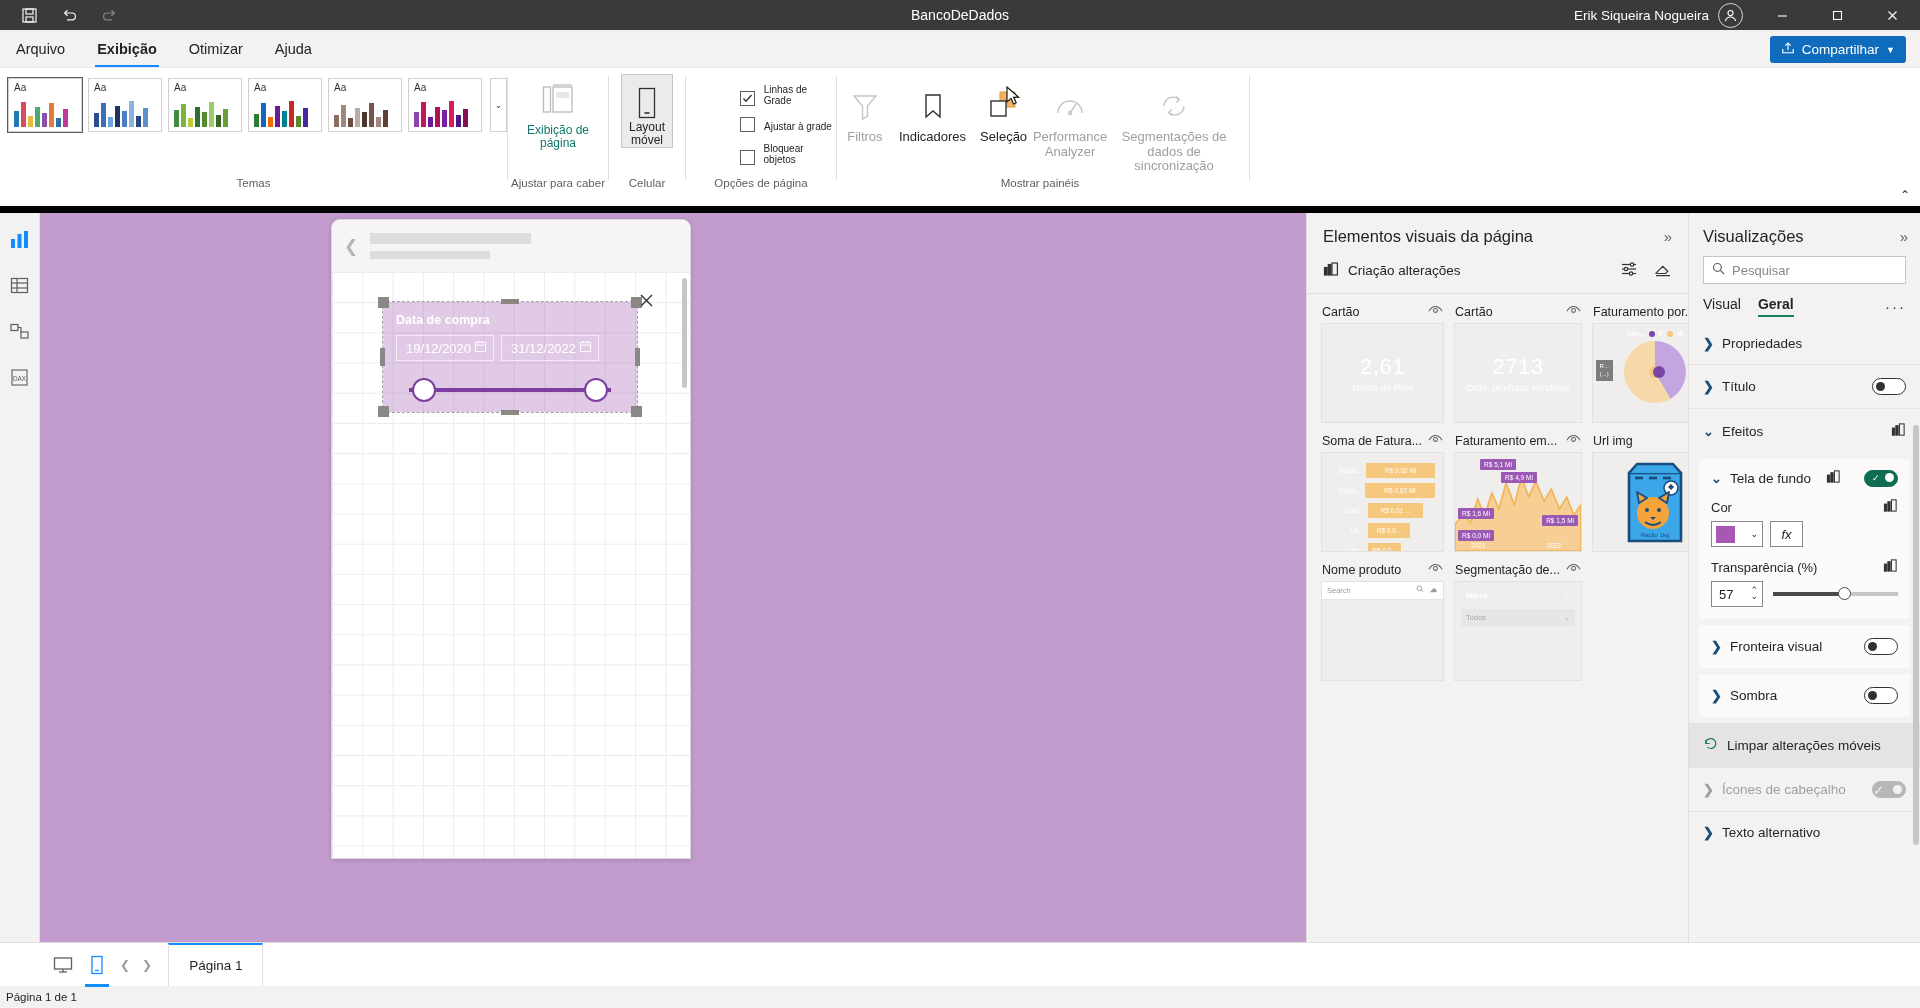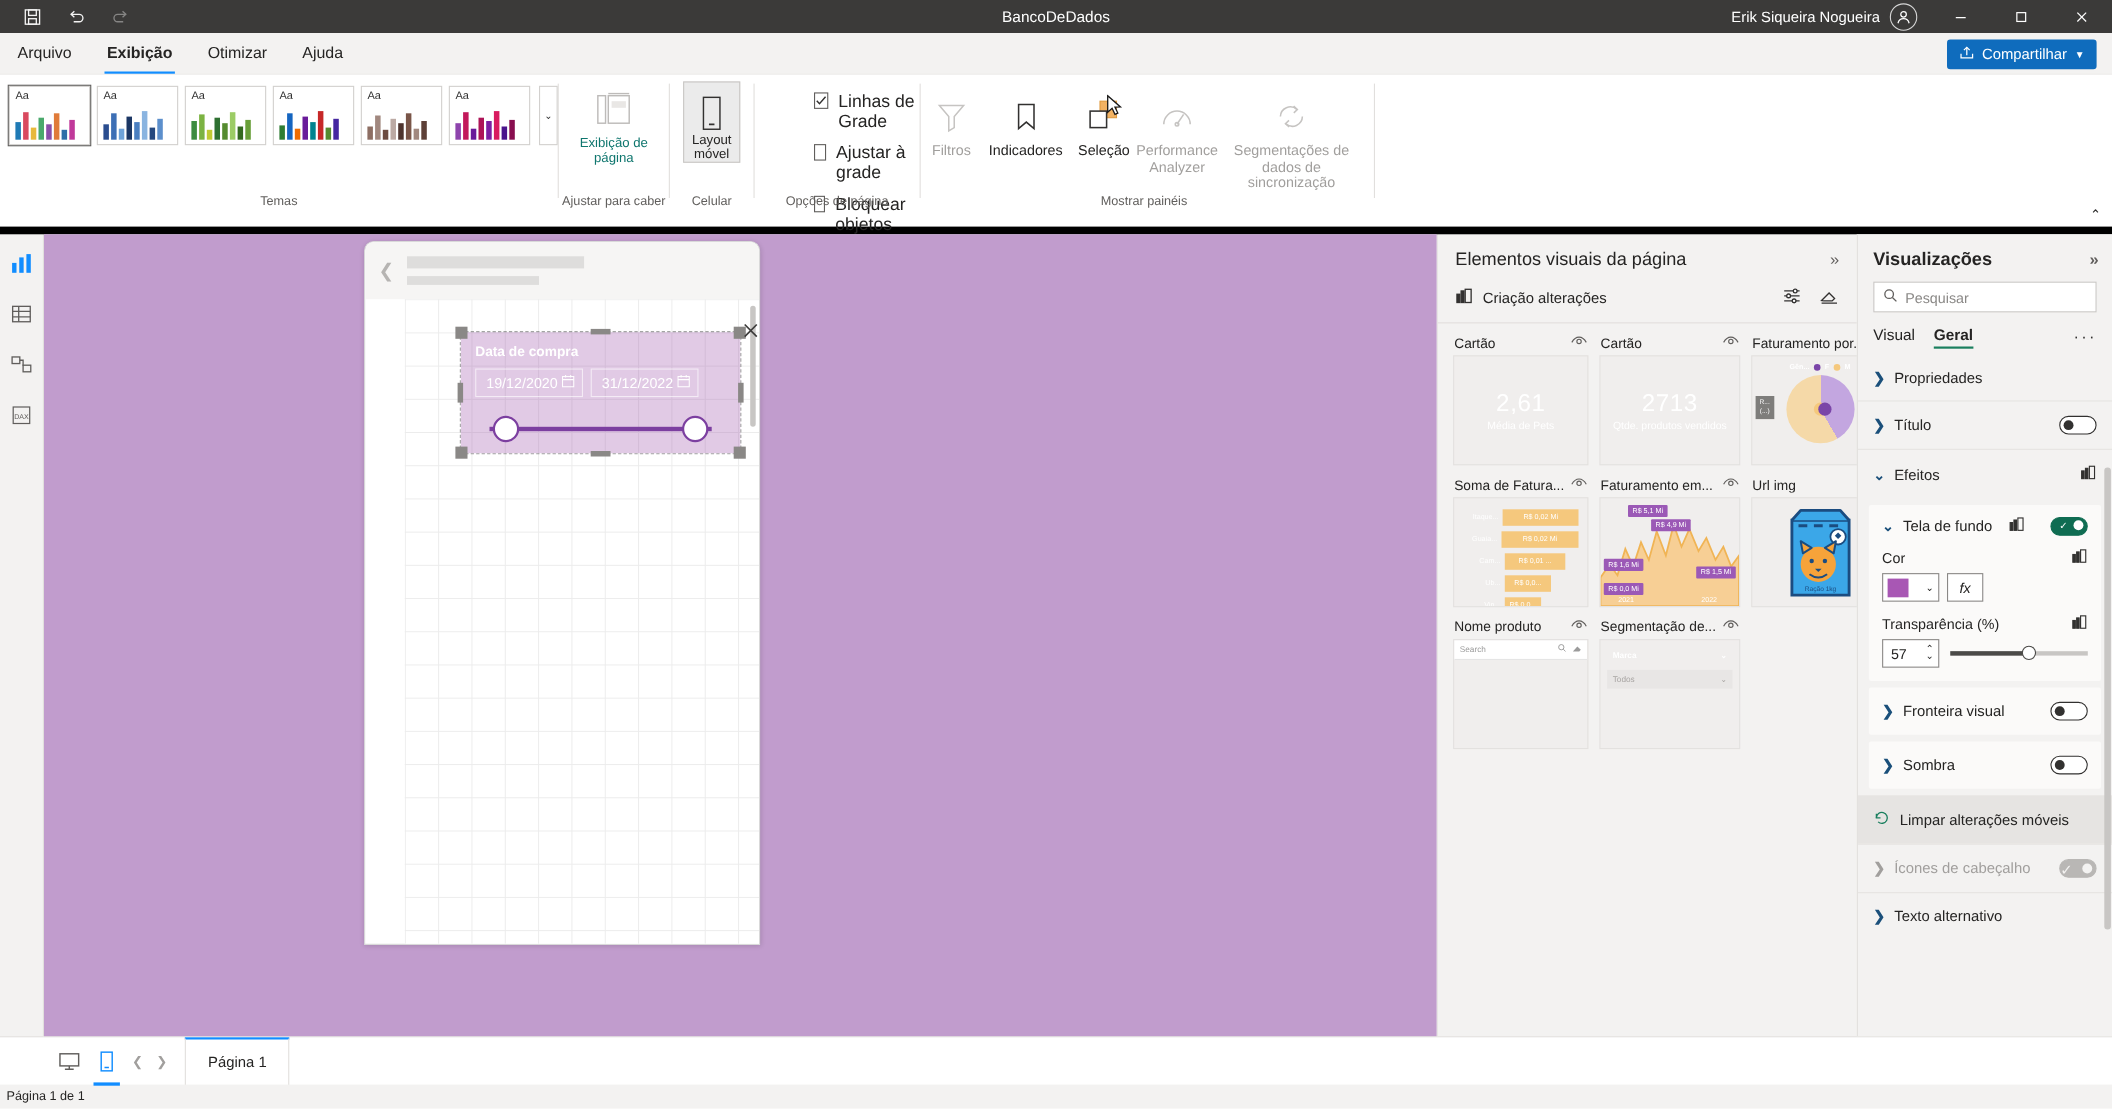--- a/index.html
+++ b/index.html
@@ -88,21 +88,21 @@
   .rbtn-big {
     width:66px; display:flex; flex-direction:column; align-items:center; gap:2px;
     padding-top:12px; font-size:12px; color:#252423; line-height:1.12; text-align:center;
   }
   .rbtn-big.disabled { color:#0f766e; }
   .rbtn-big.sel { background:#ebebeb; border:1px solid #c8c6c4; }
   .icon-box { height:42px; display:flex; align-items:center; justify-content:center; }
 
   
   .checks { padding:16px 0 0 14px; display:flex; flex-direction:column; gap:11px; }
-  .chk { display:flex; align-items:flex-start; gap:9px; font-size:16px;margin-left:40px; }
+  .chk { display:flex; align-items:flex-end; gap:9px; font-size:10px;margin-left:40px; }
   .chk .box {
     width:15px; height:15px; border:1.2px solid #605e5c; background:#fff;
     display:flex; align-items:center; justify-content:center;
   }
 
   
   .panelbtns { display:flex; padding-top:12px; }
   .pbtn {
     width:auto; min-width:54px; padding:0 7px;
     display:flex; flex-direction:column; align-items:center; gap:4px;
@@ -138,21 +138,20 @@
   }
   .phone-head { height:52px; background:#f6f5f4; display:flex; align-items:center; gap:12px; padding:0 12px; flex:none; }
   .phone-back { color:#b6b4b2; font-size:17px; }
   .ph-lines { display:flex; flex-direction:column; gap:7px; }
   .ph-line1 { width:161px; height:11px; background:#dedddc; }
   .ph-line2 { width:120px; height:8px; background:#dedddc; }
   .phone-grid { flex:1; position:relative; background:#ffffff;
     background-image:linear-gradient(to right,#ececec 1px,transparent 1px),
                      linear-gradient(to bottom,#ececec 1px,transparent 1px);
     background-size:30.3px 30.2px;
-    margin-left:36px;
   }
   .phone-scroll { position:absolute; right:3px; top:6px; width:5px; height:110px; background:#c8c6c4; border-radius:3px; }
 
   
   .slicer {
     position:absolute; left:51px; top:30px; width:254px; height:110px;
     background:rgba(156,78,169,.30);
   }
   .slicer-title { position:absolute; left:13px; top:11px; color:#fff; font-size:12.5px; font-weight:bold; }
   .date-box {
@@ -249,21 +248,21 @@
     padding:0 5px; font-size:7.5px;
   }
   .sl-row.head { color:#fff; font-weight:bold; }
   .sl-row.val { background:#e8e6e5; color:#a8a5a3; }
 
   
   .fmtpane {
     width:232px; background:#f3f2f1; border-left:1px solid #e1dfdd;
     display:flex; flex-direction:column; flex:none; position:relative;
   }
-  .fp-head { display:flex; align-items:center; padding:14px 12px 10px 14px;font-weight:bold; }
+  .fp-head { display:flex; align-items:center; padding:14px 12px 10px 14px; }
   .fp-title { font-size:16.5px; }
   .fp-chev { margin-left:auto; color:#605e5c; font-size:15px; }
   .fp-search {
     margin:0 14px 10px; height:28px; background:#fff; border:1px solid #c8c6c4;
     display:flex; align-items:center; gap:7px; padding:0 8px; font-size:13px; color:#8a8886;
   }
   .fp-tabs { display:flex; align-items:center; gap:17px; padding:2px 14px 0; }
   .fp-tab { font-size:14px; color:#252423; padding-bottom:5px; position:relative; }
   .fp-tab.active { font-weight:bold; }
   .fp-tab.active::after { content:''; position:absolute; left:0; right:0; bottom:0; height:2.5px; background:#1a7f5e; }

